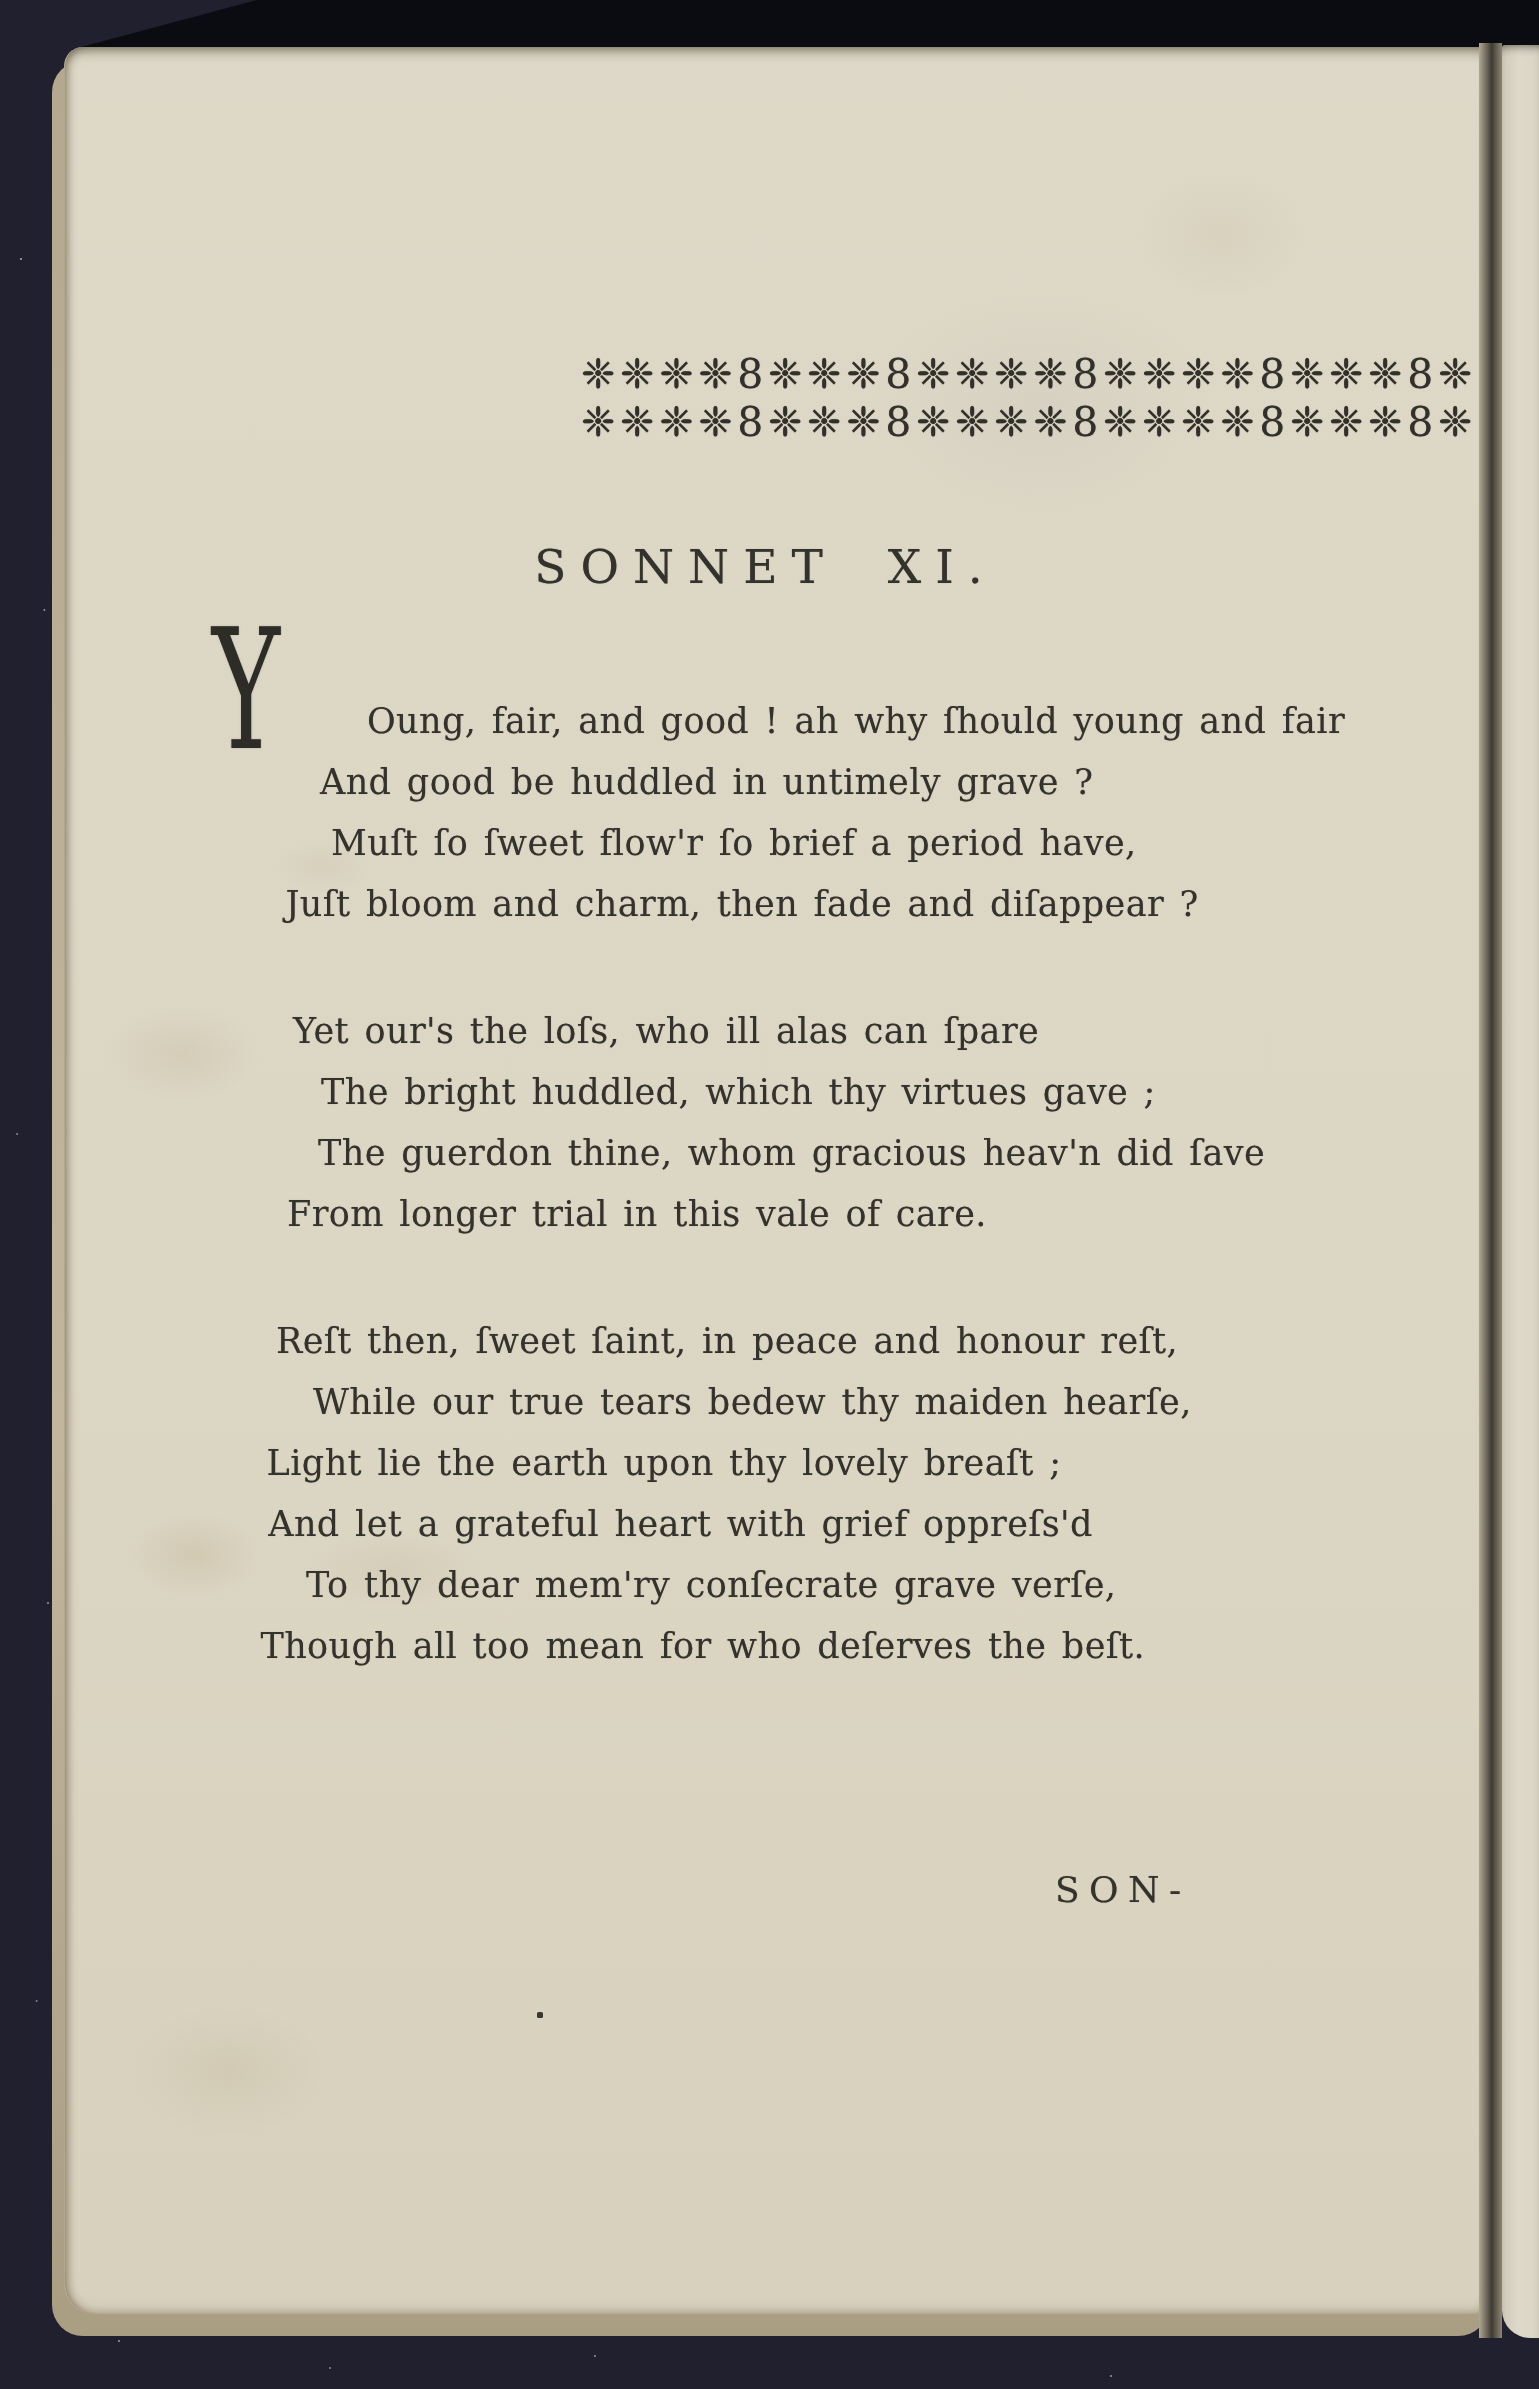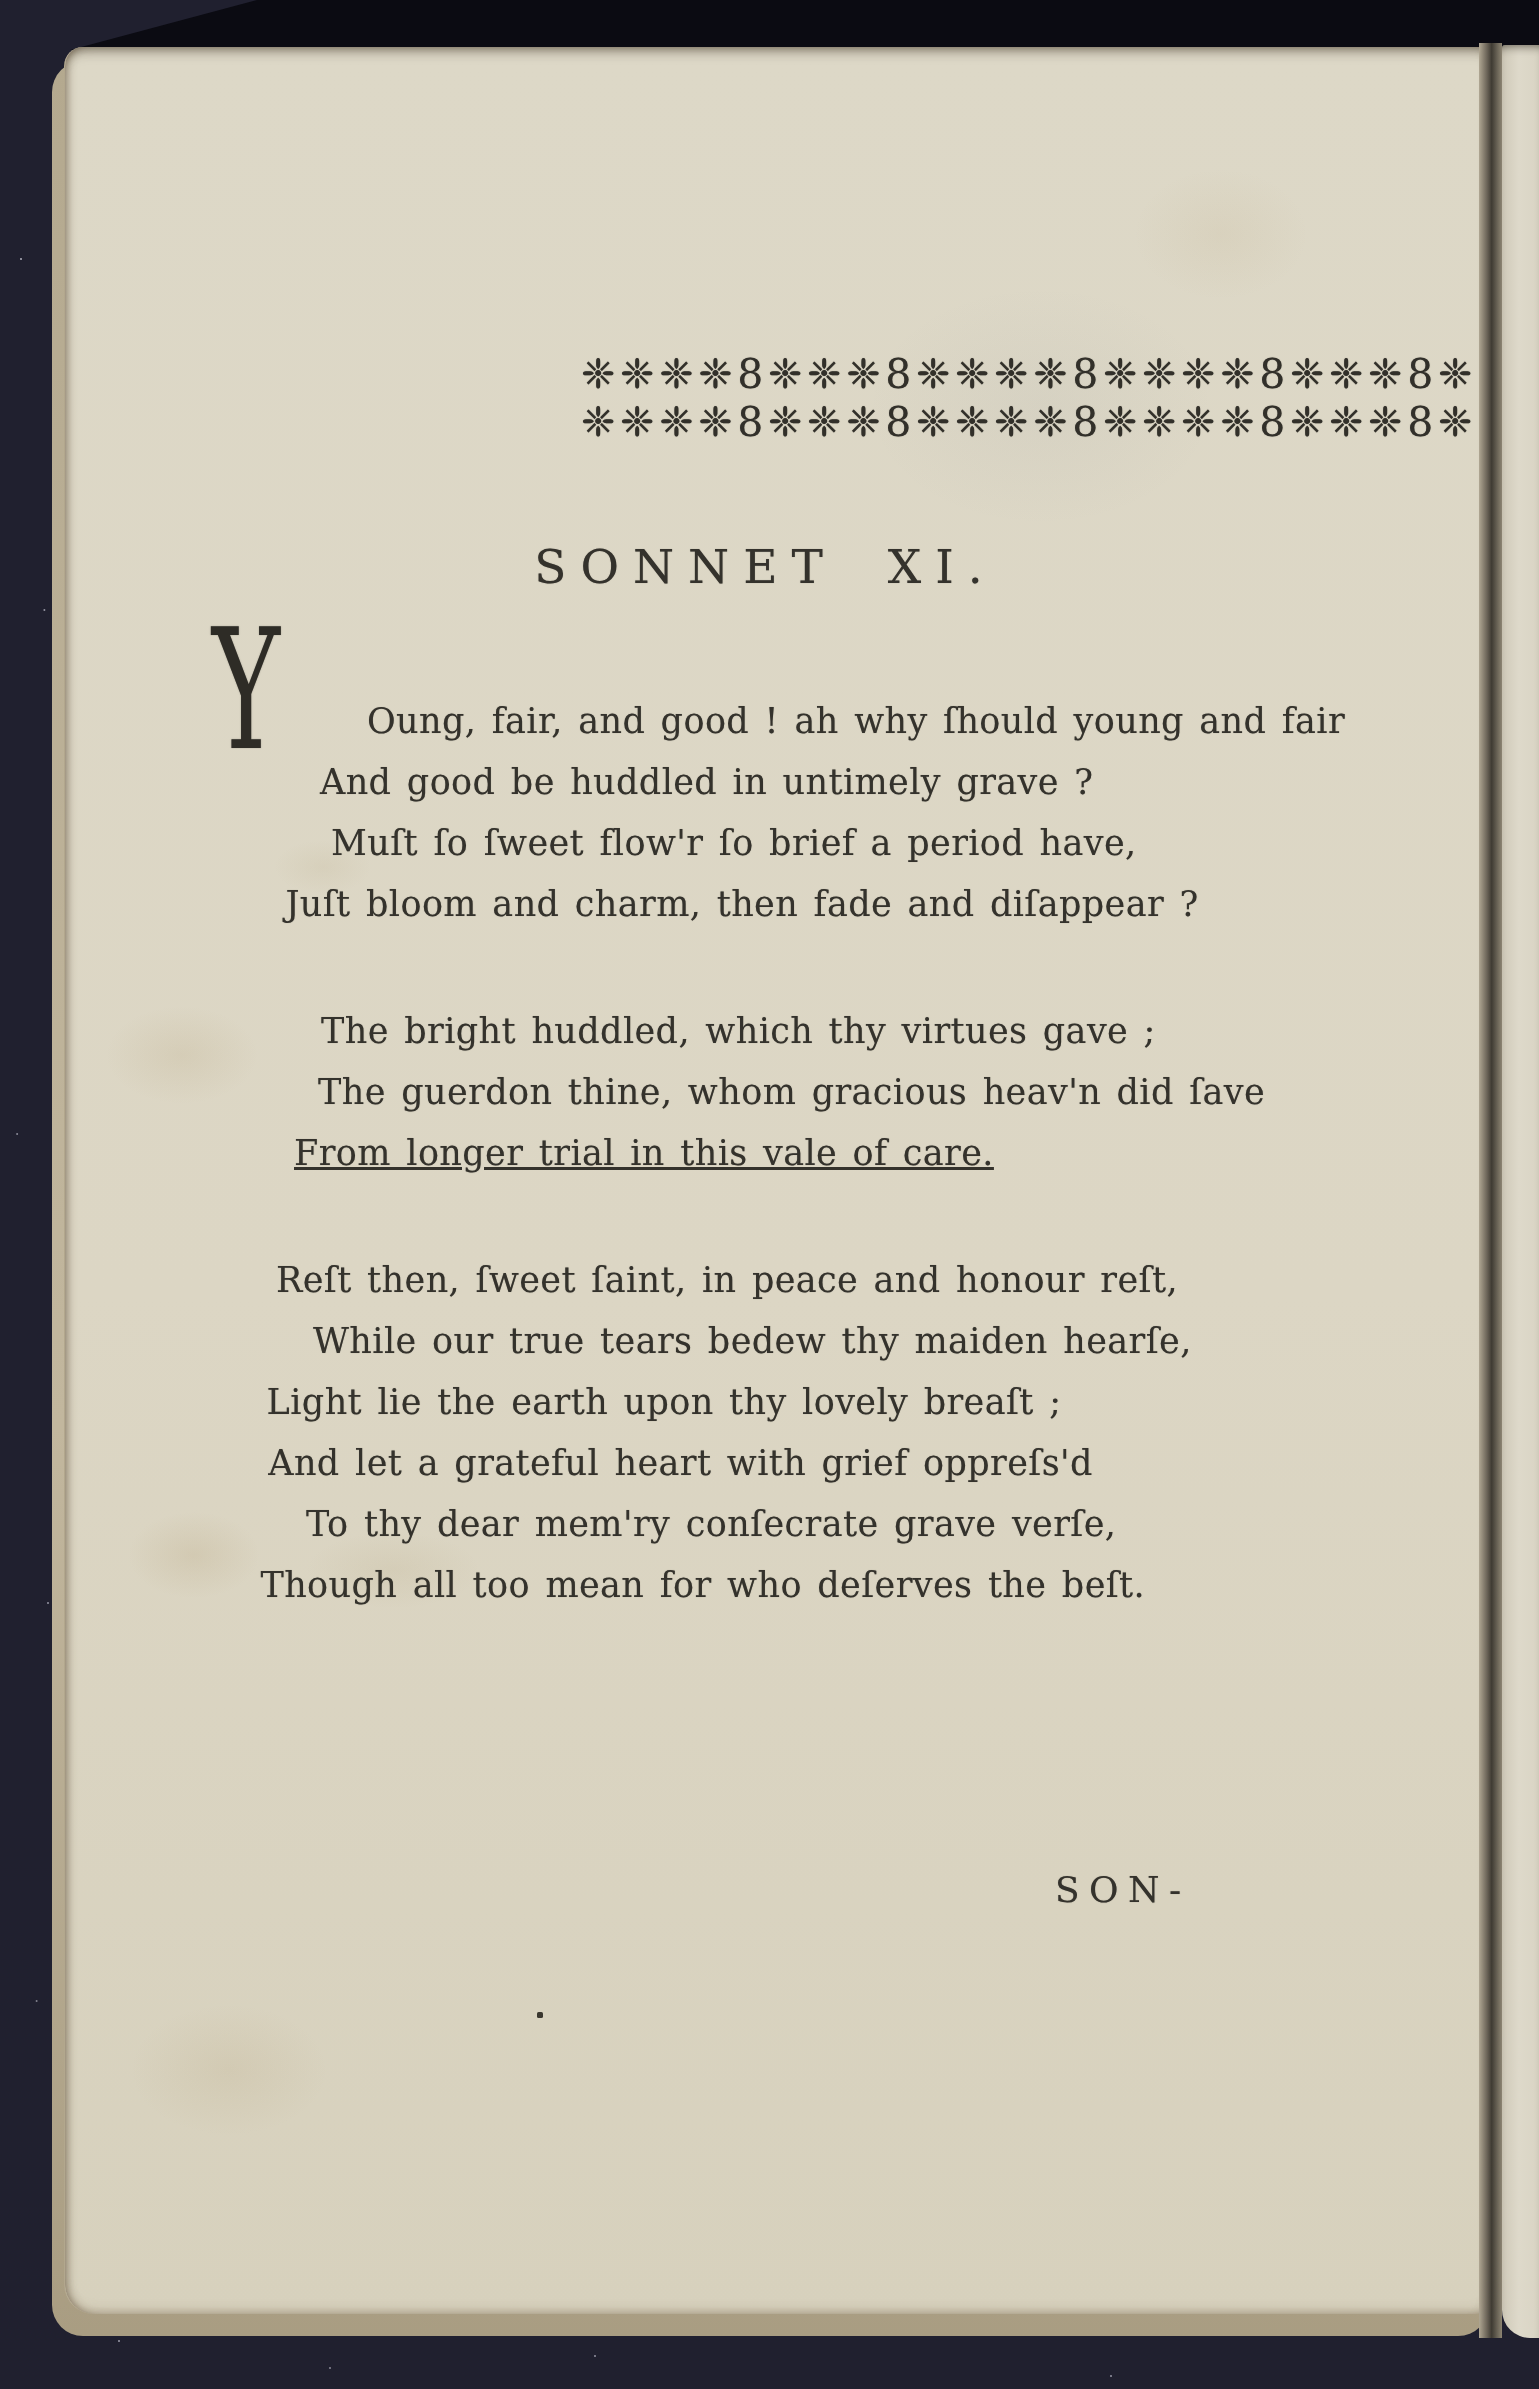--- a/index.html
+++ b/index.html
@@ -115,23 +115,24 @@
     <div class="title">SONNET XI.</div>
 
     <div class="poem">
         <div class="stanza">
           <div class="poem-line" style="margin-left: 91px;">Oung, fair, and good ! ah why ſhould young and fair</div>
           <div class="poem-line" style="margin-left: 44px;">And good be huddled in untimely grave ?</div>
           <div class="poem-line" style="margin-left: 55px;">Muſt ſo ſweet flow'r ſo brief a period have,</div>
           <div class="poem-line" style="margin-left: 9.4px;">Juſt bloom and charm, then fade and diſappear ?</div>
         </div>
         <div class="stanza">
+          <div class="poem-line" style="margin-left: 17px;">Yet our's the loſs, who ill alas can ſpare</div>
           <div class="poem-line" style="margin-left: 45px;">The bright huddled, which thy virtues gave ;</div>
           <div class="poem-line" style="margin-left: 42px;">The guerdon thine, whom gracious heav'n did ſave</div>
-          <div class="poem-line" style="margin-left: 18px; text-decoration: underline;">From longer trial in this vale of care.</div>
+          <div class="poem-line" style="margin-left: 11px;">From longer trial in this vale of care.</div>
         </div>
         <div class="stanza">
           <div class="poem-line" style="margin-left: 0px;">Reſt then, ſweet ſaint, in peace and honour reſt,</div>
           <div class="poem-line" style="margin-left: 37px;">While our true tears bedew thy maiden hearſe,</div>
           <div class="poem-line" style="margin-left: -9.4px;">Light lie the earth upon thy lovely breaſt ;</div>
           <div class="poem-line" style="margin-left: -7.8px;">And let a grateful heart with grief oppreſs'd</div>
           <div class="poem-line" style="margin-left: 30px;">To thy dear mem'ry conſecrate grave verſe,</div>
           <div class="poem-line" style="margin-left: -15.6px;">Though all too mean for who deſerves the beſt.</div>
         </div>
       </div>

